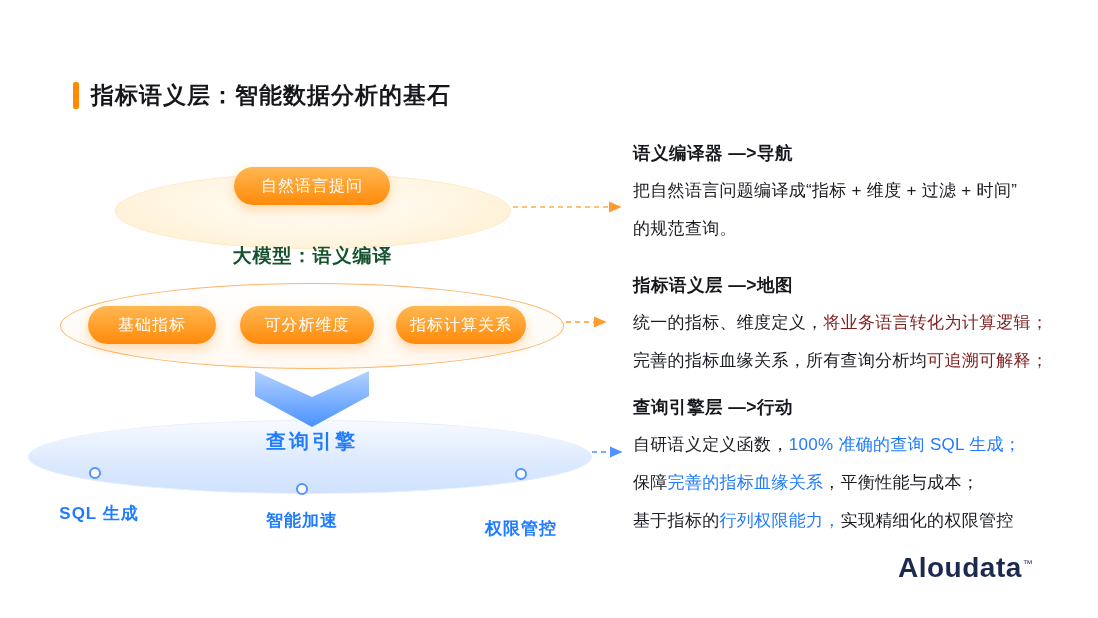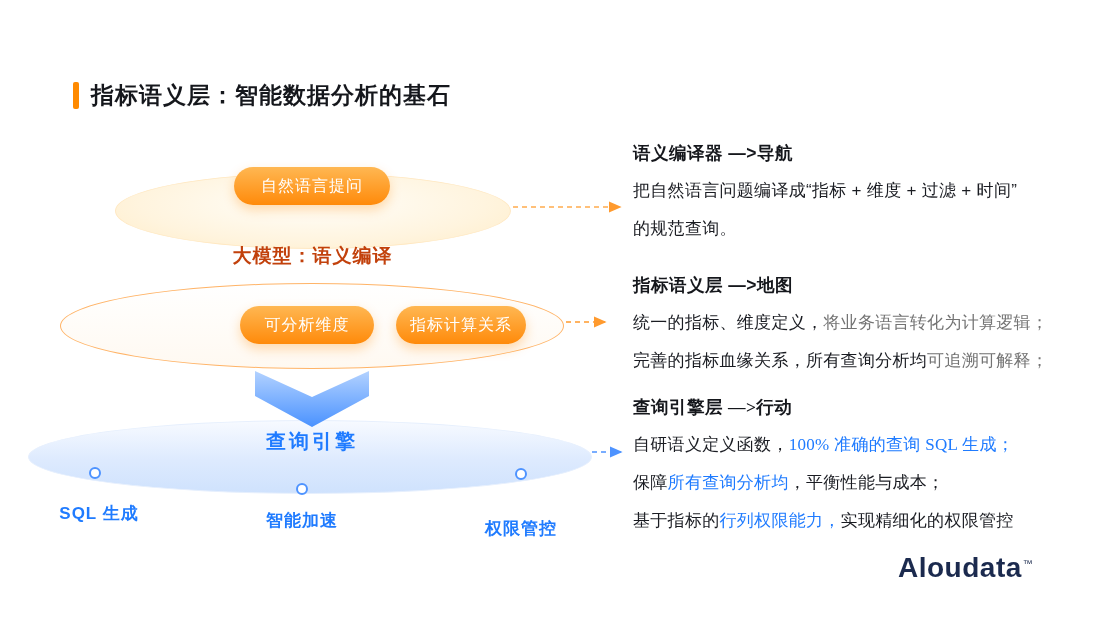--- a/index.html
+++ b/index.html
@@ -37,21 +37,21 @@
     color:#ffffff; font-size:16px; display:flex; align-items:center; justify-content:center;
     box-shadow:0 5px 12px rgba(255,138,0,.30); letter-spacing:1px;
   }
   .pill-question { left:234px; top:167px; width:156px; }
   .pill-basic    { left:88px;  top:306px; width:128px; }
   .pill-dim      { left:240px; top:306px; width:134px; }
   .pill-calc     { left:396px; top:306px; width:130px; }
 
   .model-caption {
     position:absolute; left:210px; top:243px; width:205px; text-align:center;
-    color:#c2410c; font-size:19px; font-weight:600; letter-spacing:1px;
+    color:#14532d; font-size:19px; font-weight:600; letter-spacing:1px;
   }
 
   .down-arrow { position:absolute; left:252px; top:371px; width:120px; height:58px; }
 
   .engine-label {
     position:absolute; left:240px; top:428px; width:144px; text-align:center;
     color:#1f7bff; font-size:20px; font-weight:700; letter-spacing:3px;
   }
   .node-dot {
     position:absolute; width:12px; height:12px; border-radius:50%;
@@ -64,24 +64,24 @@
   .node-label-1 { left:57px;  top:502px; width:84px; text-align:center; }
   .node-label-2 { left:262px; top:509px; width:80px; text-align:center; }
   .node-label-3 { left:481px; top:497px; width:80px; text-align:center;margin-top:20px; }
 
   .connectors { position:absolute; left:0; top:0; pointer-events:none; }
 
   
   .section { position:absolute; left:633px; width:452px; color:#1a1c22; }
   .section-1 { top:140px; }
   .section-2 { top:272px; }
-  .section-3 { top:394px;font-family:Liberation Serif, serif; }
+  .section-3 { top:394px; }
   .section-heading { font-size:17.5px; font-weight:700; color:#15171c; line-height:26px; margin-bottom:6px; letter-spacing:0.5px; }
   .line { font-size:17px; line-height:38px; letter-spacing:0.3px; }
-  .hl-orange { color:#737373; }
+  .hl-orange { color:#7f1d1d; }
   .hl-blue { color:#1f7bff; }
 
   
   .logo {
     position:absolute; left:898px; top:552px;
     font-size:28px; font-weight:700; color:#1b2a4e; letter-spacing:0.5px;
   }
   .logo sup { font-size:10px; font-weight:400; vertical-align:super; margin-left:1px; }
 </style>
 </head>
@@ -92,20 +92,21 @@
   <div class="title-row">
     <div class="title-bar"></div>
     <div class="title-text">指标语义层：智能数据分析的基石</div>
   </div>
 
   <div class="ellipse ellipse-top"></div>
   <div class="pill pill-question">自然语言提问</div>
   <div class="model-caption">大模型：语义编译</div>
 
   <div class="ellipse ellipse-mid"></div>
+  <div class="pill pill-basic">基础指标</div>
   <div class="pill pill-dim">可分析维度</div>
   <div class="pill pill-calc">指标计算关系</div>
 
   <div class="ellipse ellipse-bottom"></div>
 
   <svg class="down-arrow" viewBox="0 0 120 58">
     <defs>
       <linearGradient id="gradArrow" x1="0" y1="0" x2="0" y2="1">
         <stop offset="0" stop-color="#b3d2ff"></stop>
         <stop offset="1" stop-color="#4a92ff"></stop>
@@ -145,19 +146,19 @@
 
   <div class="section section-2">
     <div class="section-heading">指标语义层 —&gt;地图</div>
     <div class="line"><span>统一的指标、维度定义，</span><span class="hl-orange">将业务语言转化为计算逻辑；</span></div>
     <div class="line"><span>完善的指标血缘关系，所有查询分析均</span><span class="hl-orange">可追溯可解释；</span></div>
   </div>
 
   <div class="section section-3">
     <div class="section-heading">查询引擎层 —&gt;行动</div>
     <div class="line"><span>自研语义定义函数，</span><span class="hl-blue">100% 准确的查询 SQL 生成；</span></div>
-    <div class="line"><span>保障</span><span class="hl-blue">所有查询分析均</span><span>，平衡性能与成本；</span></div>
+    <div class="line"><span>保障</span><span class="hl-blue">完善的指标血缘关系</span><span>，平衡性能与成本；</span></div>
     <div class="line"><span>基于指标的</span><span class="hl-blue">行列权限能力，</span><span>实现精细化的权限管控</span></div>
   </div>
 
   <div class="logo"><span>Aloudata</span><sup>™</sup></div>
 
 </div>
 
 </body></html>

